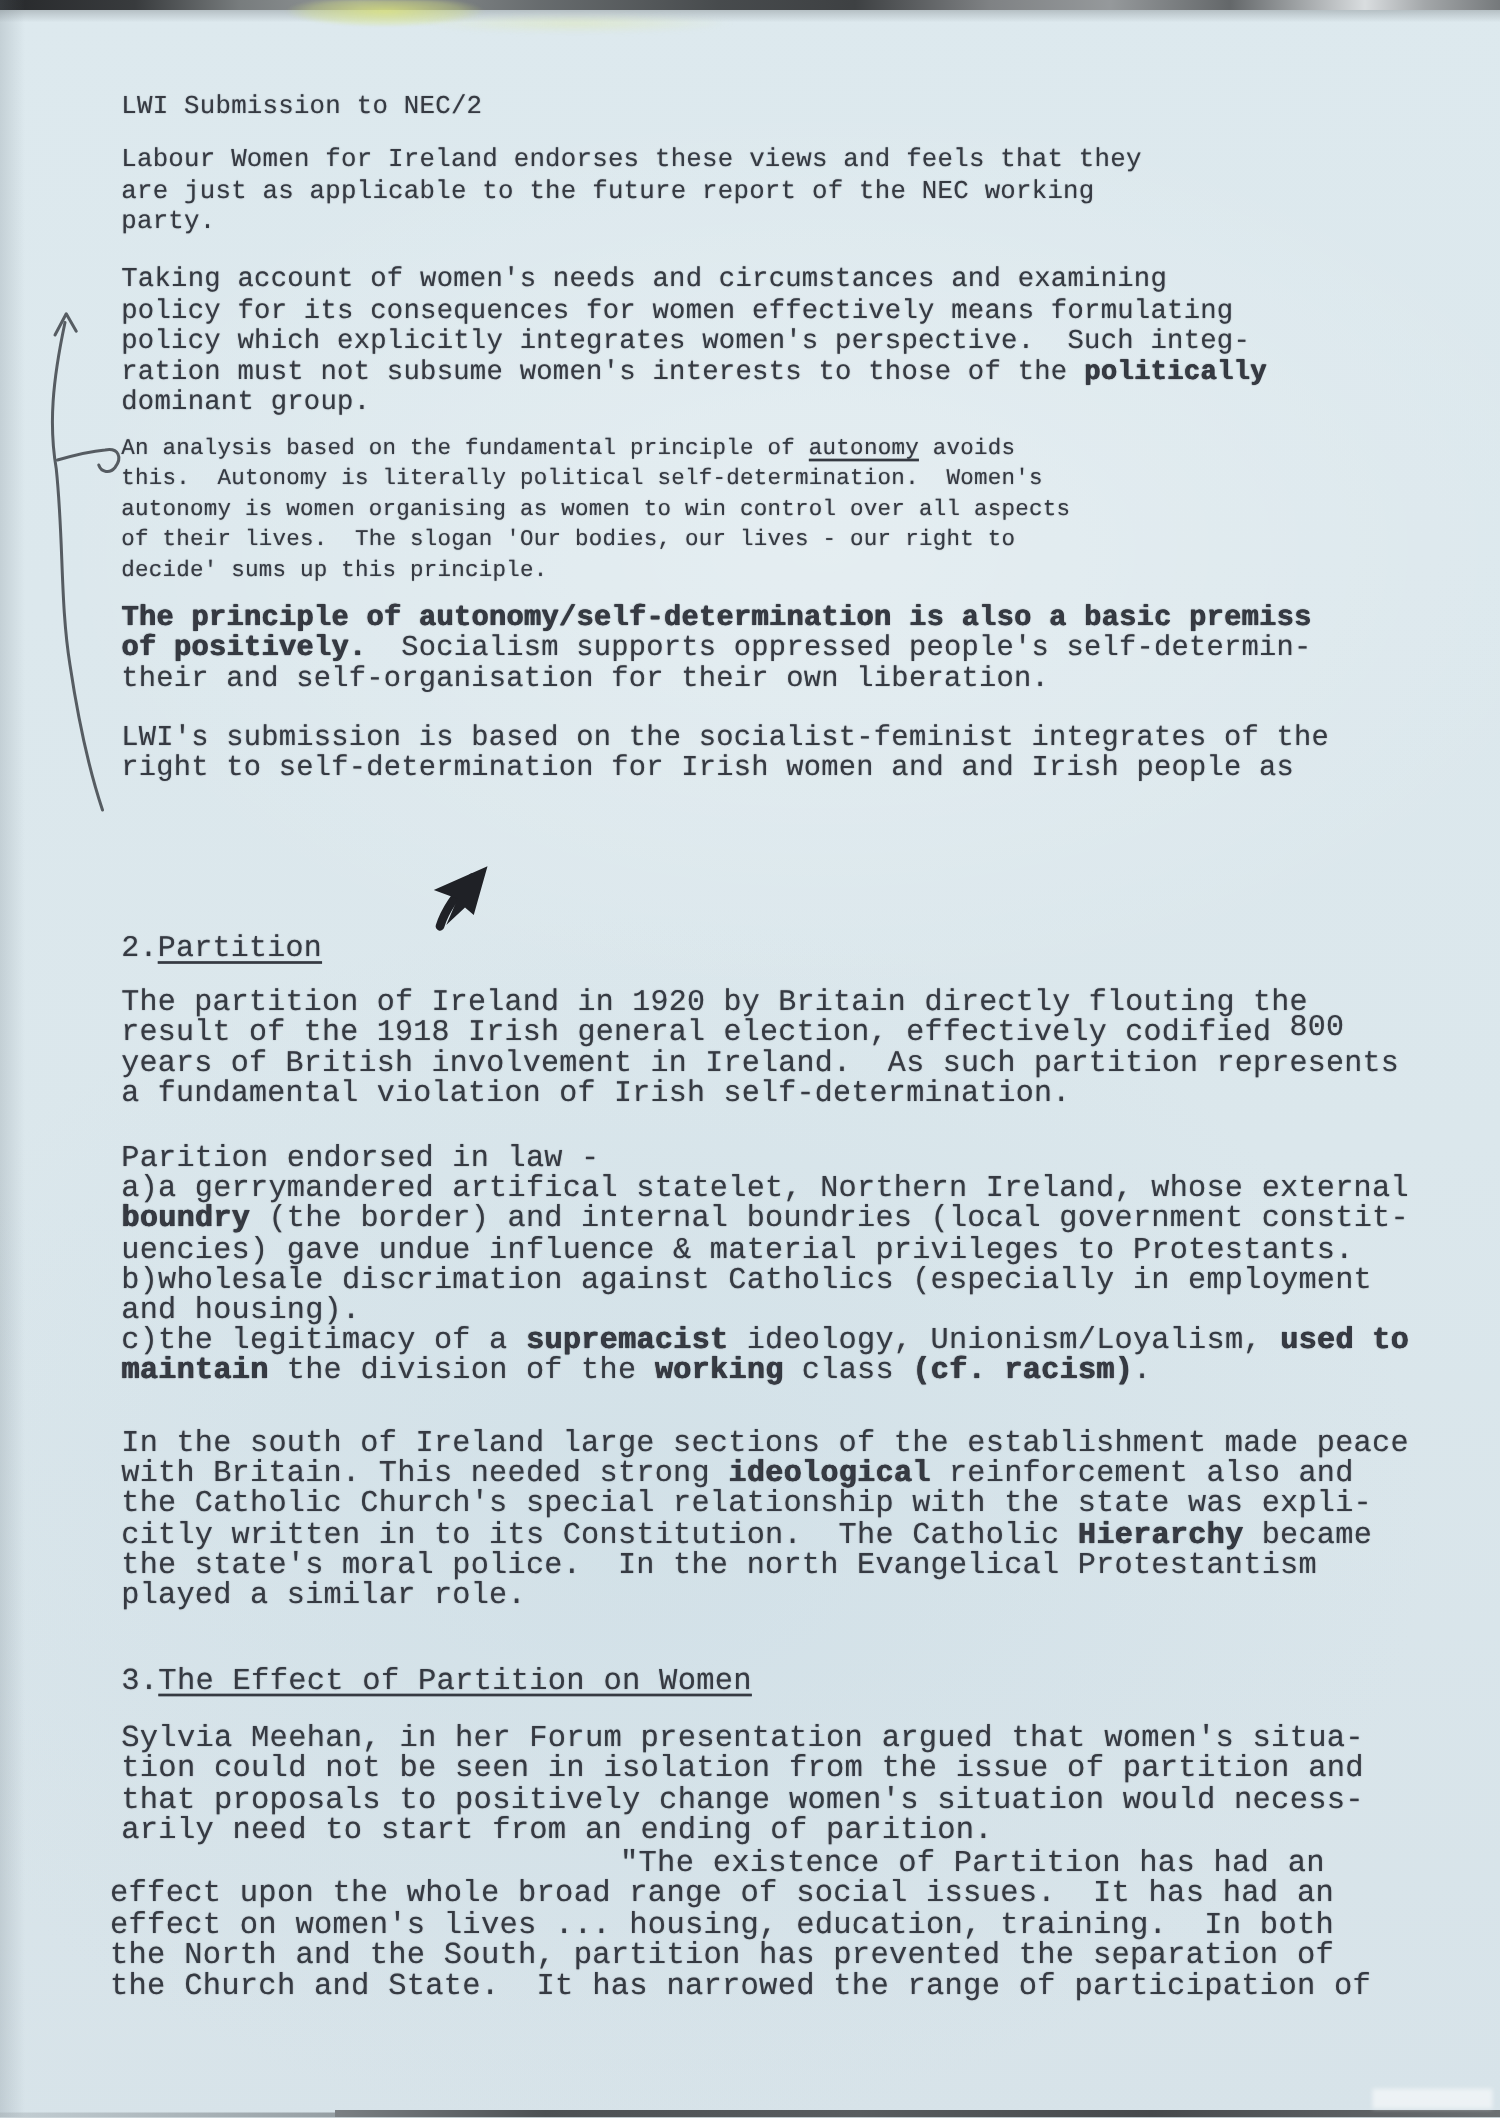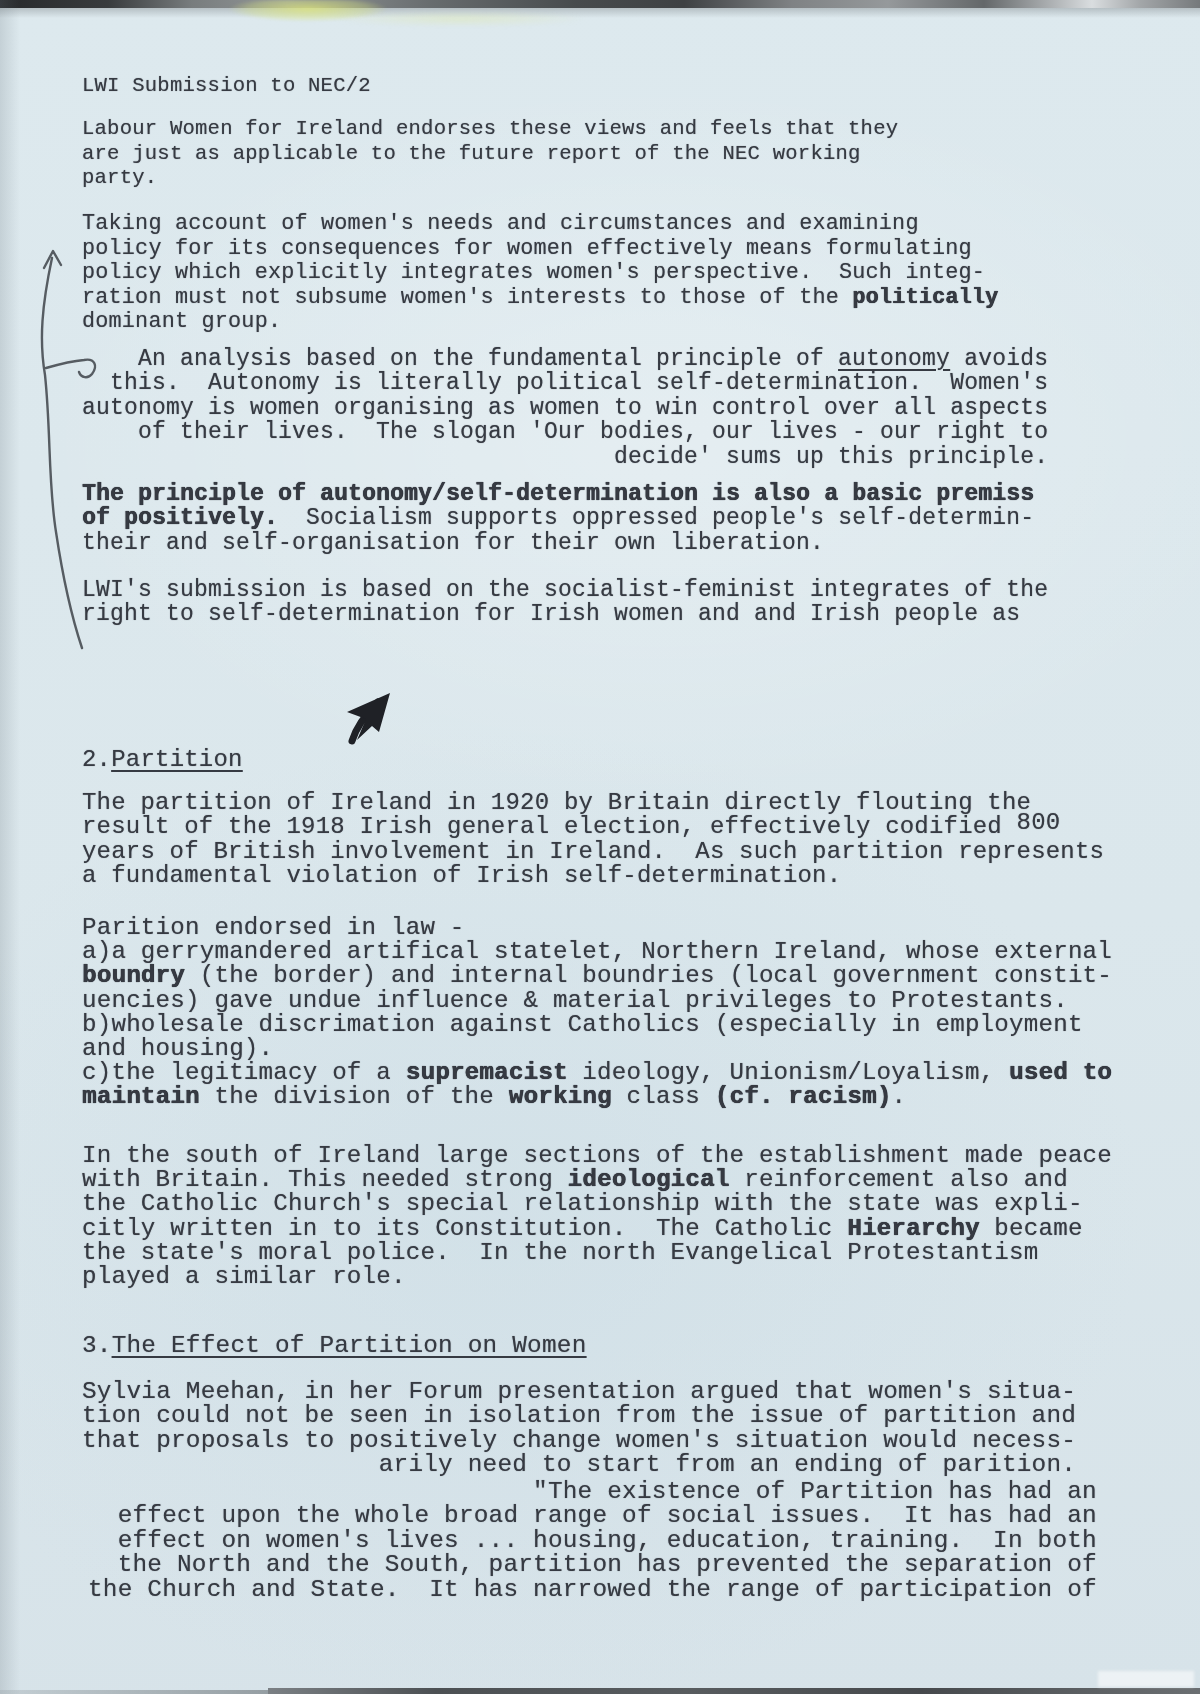--- a/index.html
+++ b/index.html
@@ -47,35 +47,35 @@
     position:absolute;right:6px;bottom:7px;width:96px;height:16px;
     background:rgba(255,255,255,0.55);filter:blur(1.5px);
   }
   .edge-left{
     position:absolute;top:0;left:0;width:20px;height:100%;
     background:linear-gradient(90deg,rgba(110,122,130,0.22),transparent);
   }
   .pen{position:absolute;top:0;left:0;width:1200px;height:1694px;}
   
   .block{
-    position:absolute;left:82px;white-space:pre;
+    position:absolute;left:97px;white-space:pre;
     text-shadow:0 0 1px rgba(52,56,66,0.6);
     letter-spacing:0.2px;
   }
   .tl{display:block;}
   .b{font-weight:bold;text-shadow:0 0 1px rgba(30,34,42,0.95),0.5px 0 0 rgba(30,34,42,0.8);}
   .u{text-decoration:underline;text-decoration-thickness:2px;text-underline-offset:4px;}
   .sup{position:relative;top:-4px;}
   .s1{font-size:20.6px;line-height:24.5px;}
   .s2{font-size:21.8px;line-height:24.6px;}
-  .s3{font-size:23px;line-height:24.4px;text-align:right;}
+  .s3{font-size:18px;line-height:24.4px;}
   .s4{font-size:23px;line-height:24.4px;}
   .s5{font-size:24px;line-height:24.4px;}
   .s6{font-size:24.2px;line-height:24.2px;}
-  .s7{font-size:24.4px;line-height:24.4px;text-align:right;}
+  .s7{font-size:24.4px;line-height:24.4px;}
   .quote .tl:first-child{padding-left:408px;}
 </style>
 </head>
 <body>
 
 <div class="page">
 
   <div class="scan-top"></div>
   <div class="scan-top-fade"></div>
   <div class="highlight"></div>

